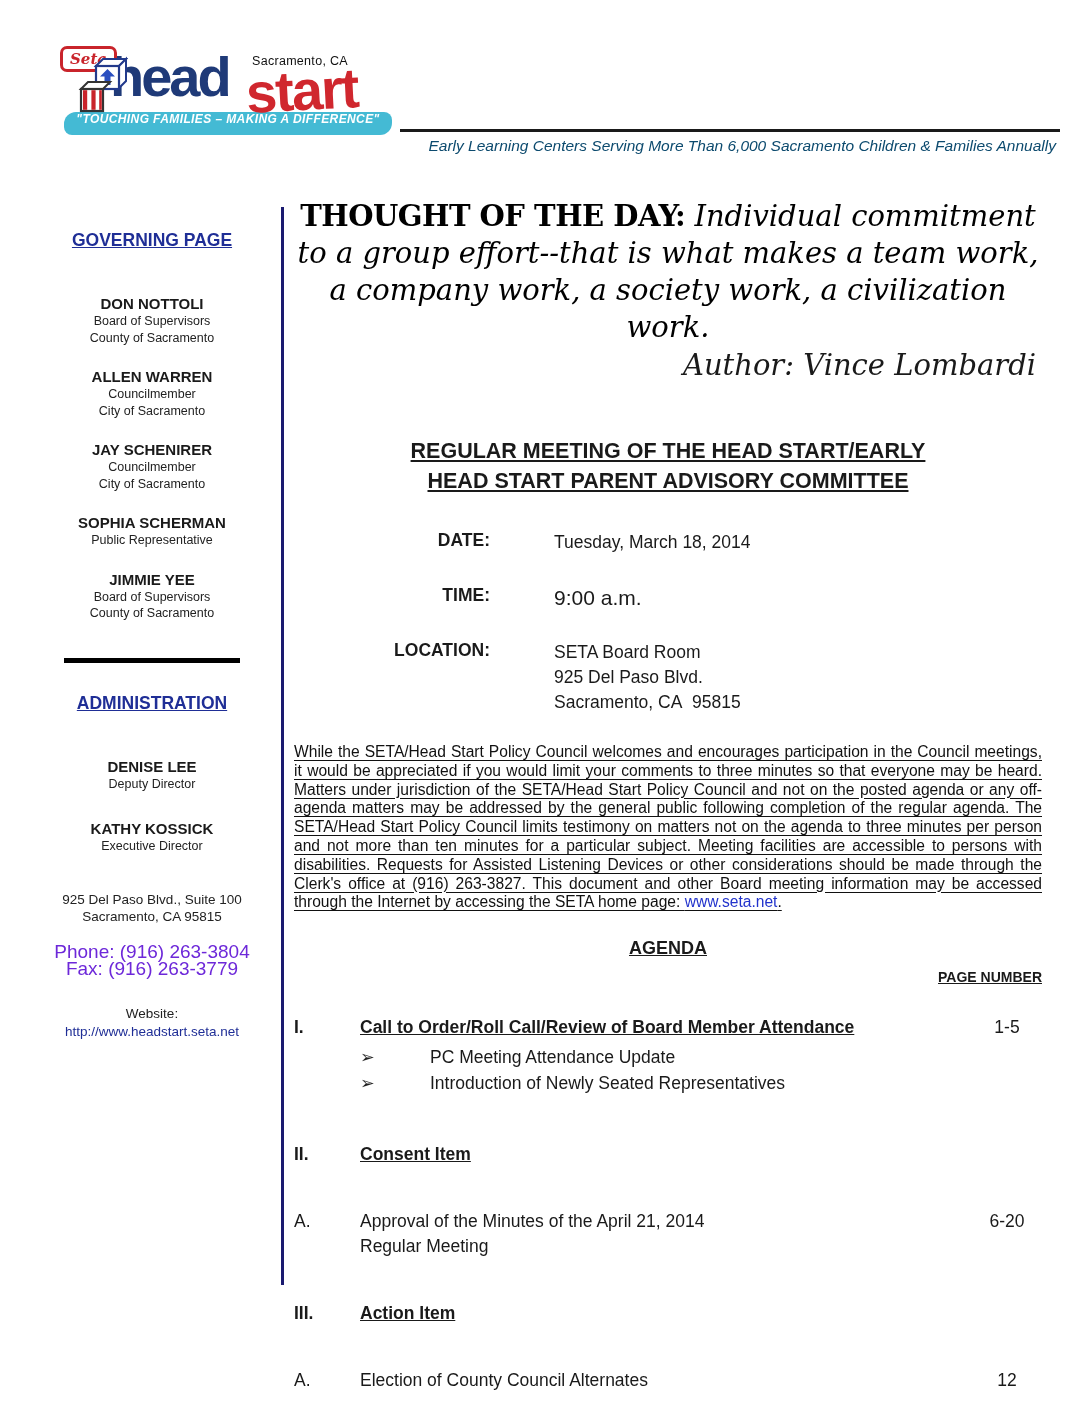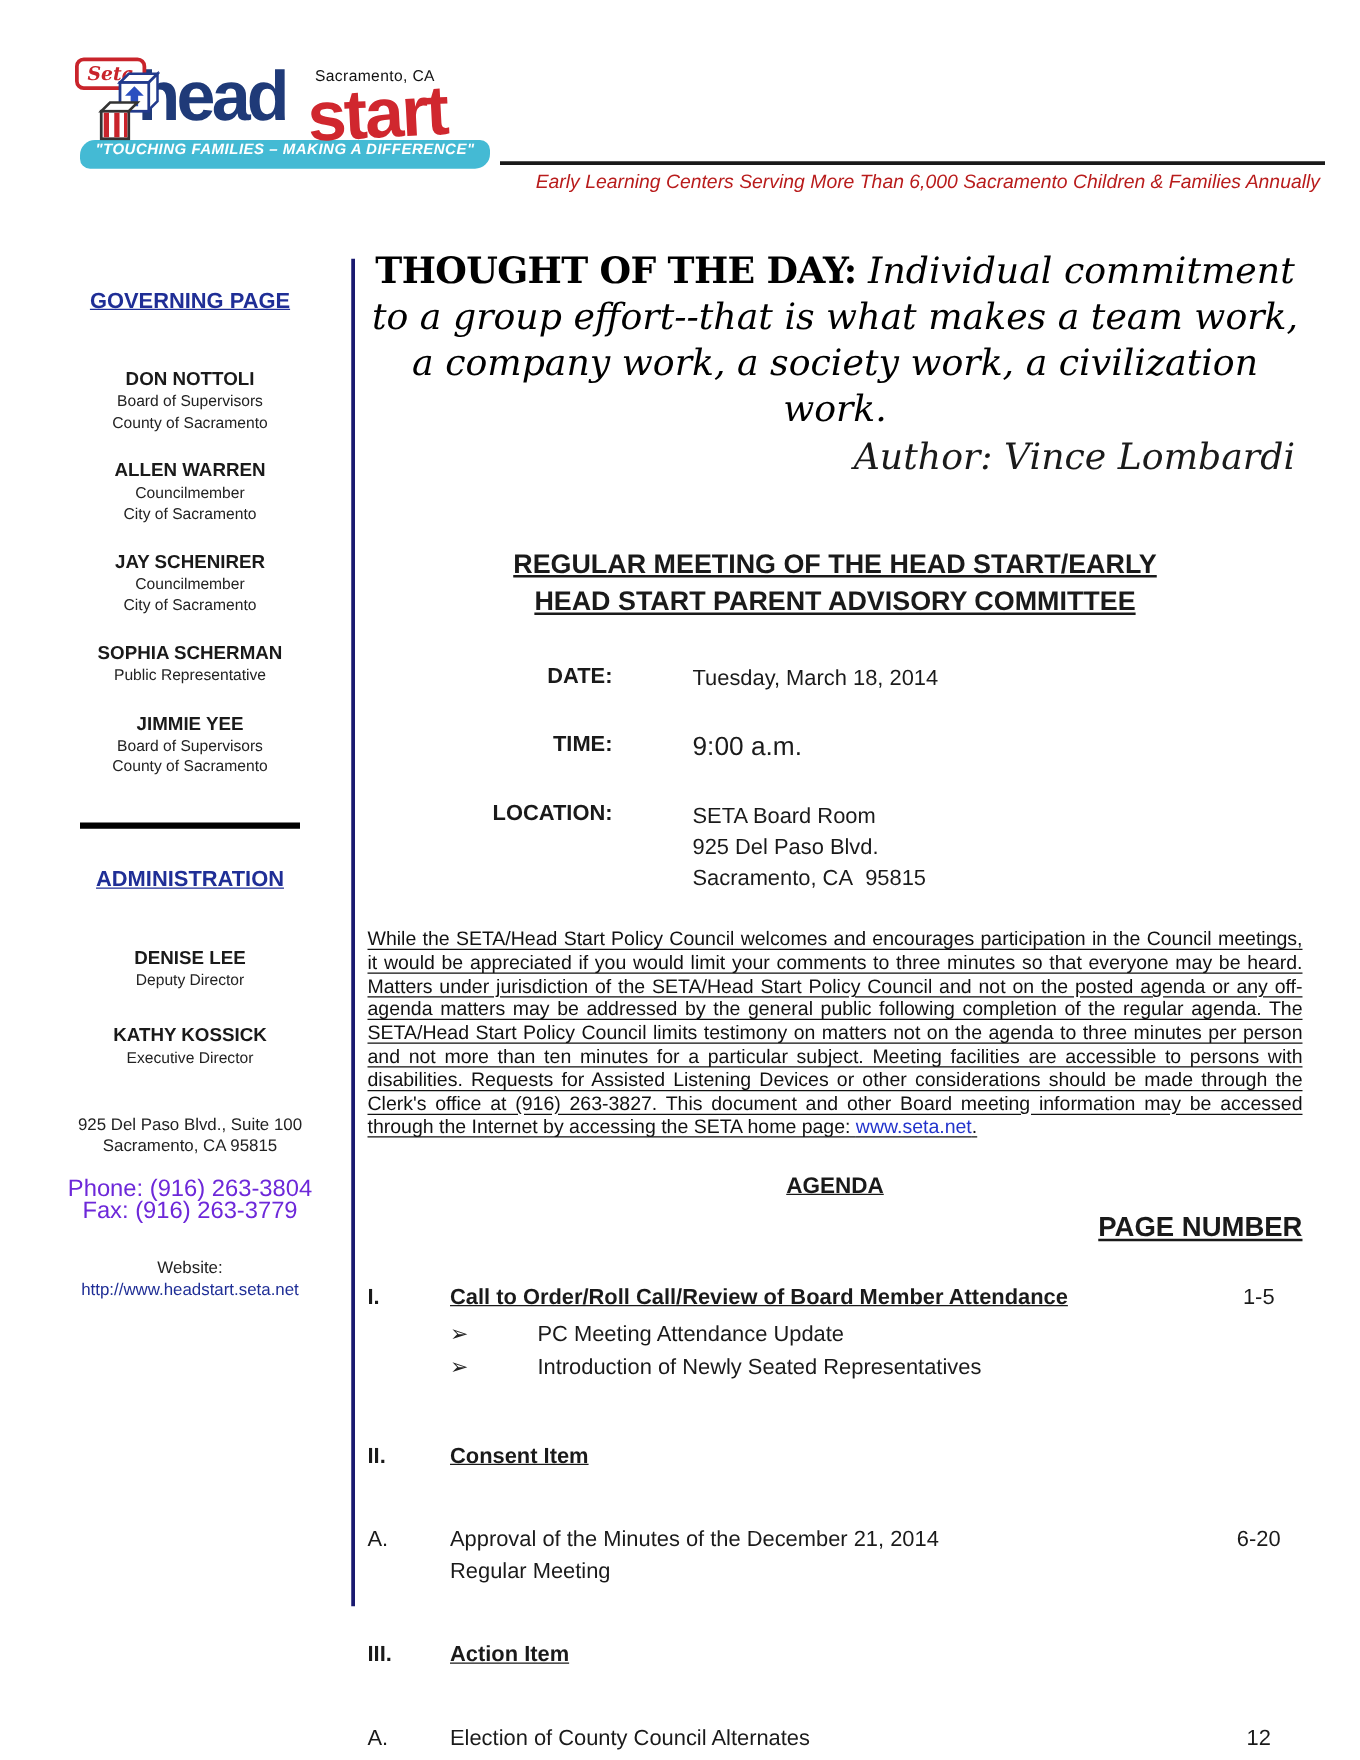--- a/index.html
+++ b/index.html
@@ -15,21 +15,21 @@
               color:#1f3a78;letter-spacing:-3px;z-index:3;}
   .brand-loc{position:absolute;left:200px;top:14px;font-size:12.5px;color:#111;z-index:4;letter-spacing:.3px;}
   .brand-start{position:absolute;left:194px;top:18px;font:bold 56px "Liberation Sans",sans-serif;
                color:#d0272e;letter-spacing:-2px;transform:rotate(-3deg);z-index:3;}
   .blocks{position:absolute;left:26px;top:16px;z-index:5;}
   .banner{position:absolute;left:12px;top:72px;width:328px;height:23px;background:#44bad4;
           border-radius:12px 8px 12px 8px;text-align:center;line-height:23px;
           color:#fff;font:bold italic 12px "Liberation Sans",sans-serif;letter-spacing:.4px;z-index:2;}
   .head-rule{position:absolute;left:400px;top:129px;width:660px;height:3px;background:#1a1a1a;}
   .tagline{position:absolute;left:340px;top:137px;width:716px;text-align:right;
-           font-style:italic;font-size:15.5px;color:#b91c1c;}
+           font-style:italic;font-size:15.5px;color:#0c4a6e;}
 
   
   .sidebar{position:absolute;left:36px;top:230px;width:232px;text-align:center;}
   .side-title{margin:0 0 44px 0;font-size:17.5px;font-weight:bold;color:#1f2e96;}
   .side-title span{text-decoration:underline;}
   .member{margin-bottom:22px;}
   .m-name{font-size:15px;font-weight:bold;line-height:18px;}
   .m-role{font-size:12.5px;line-height:16.5px;color:#222;}
   .side-rule{width:176px;height:5px;background:#000;border:0;margin:36px auto 30px;}
   .staff{margin-bottom:28px;}
@@ -55,21 +55,21 @@
   .d-label{width:196px;text-align:right;font-weight:bold;font-size:17.5px;flex:0 0 196px;}
   .d-value{margin-left:64px;font-size:17.5px;line-height:25px;}
   .d-value.big{font-size:21px;}
 
   .notice{margin-top:28px;font-size:15.6px;line-height:18.8px;text-align:justify;
           text-decoration:underline;text-underline-offset:3px;color:#111;}
   .notice .weblink{color:#2233cc;}
 
   .agenda-h{margin-top:26px;text-align:center;font-size:18px;font-weight:bold;}
   .agenda-h span{text-decoration:underline;}
-  .page-h{margin-top:10px;text-align:right;font-size:22px;font-weight:bold;}
+  .page-h{margin-top:10px;text-align:right;font-size:14px;font-weight:bold;}
   .page-h span{text-decoration:underline;}
 
   .agrow{display:grid;grid-template-columns:66px 1fr 70px;font-size:17.5px;line-height:25px;}
   .agrow .num{font-weight:bold;}
   .agrow .ttl{font-weight:bold;text-decoration:underline;}
   .agrow .pg{text-align:center;}
   .mt30{margin-top:30px;}.mt42{margin-top:42px;}.mt46{margin-top:46px;}.mt4{margin-top:4px;}
   .bullet{display:grid;grid-template-columns:66px 70px 1fr;font-size:17.5px;line-height:26px;}
   .bullet .mk{grid-column:2;color:#222;}
   .bullet .bt{grid-column:3;}
@@ -209,21 +209,21 @@
 
     <div class="agrow mt46">
       <div class="num">II.</div>
       <div class="ttl">Consent Item</div>
       <div class="pg"></div>
     </div>
 
     <div class="agrow mt42">
       <div class="num" style="font-weight:normal;">A.</div>
       <div>
-        <div>Approval of the Minutes of the December 21, 2014</div>
+        <div>Approval of the Minutes of the April 21, 2014</div>
         <div>Regular Meeting</div>
       </div>
       <div class="pg">6-20</div>
     </div>
 
     <div class="agrow mt42">
       <div class="num">III.</div>
       <div class="ttl">Action Item</div>
       <div class="pg"></div>
     </div>

